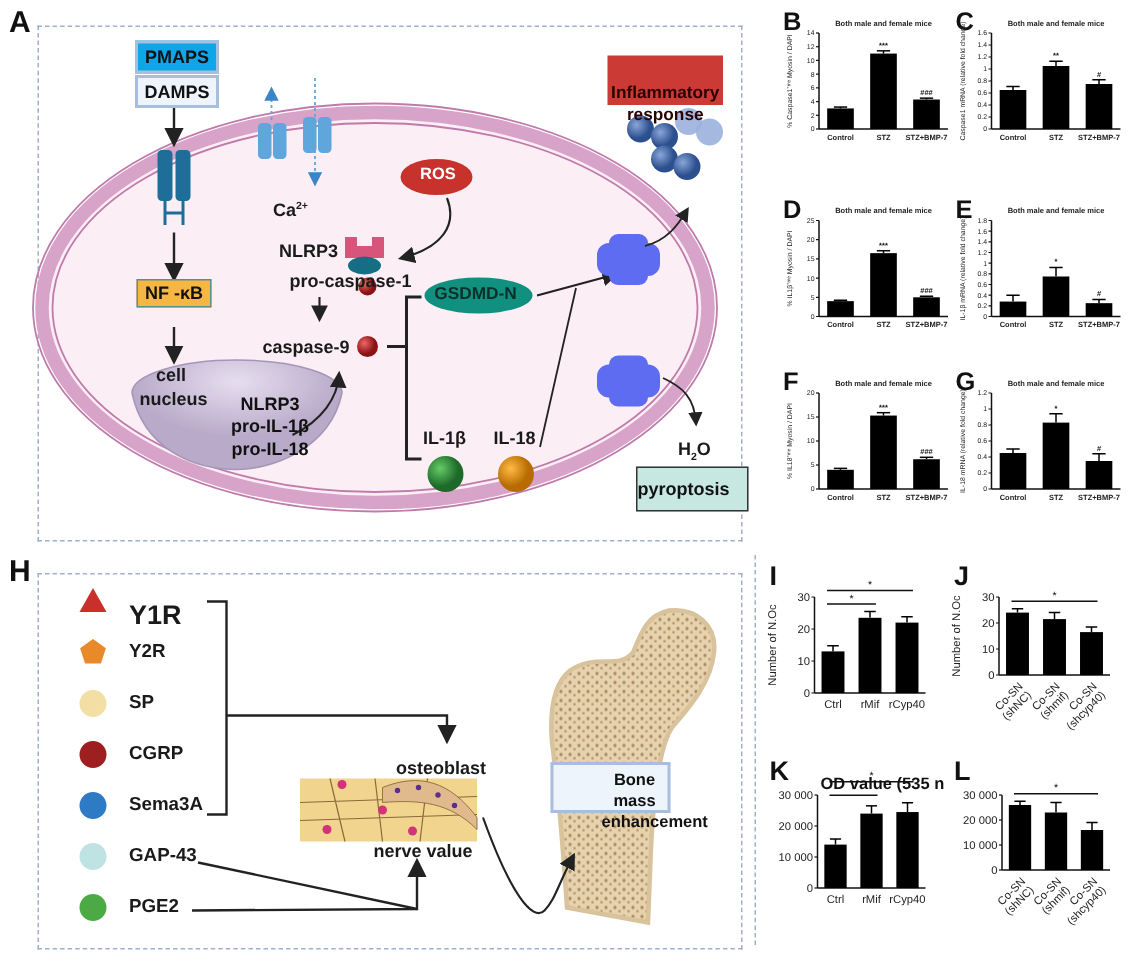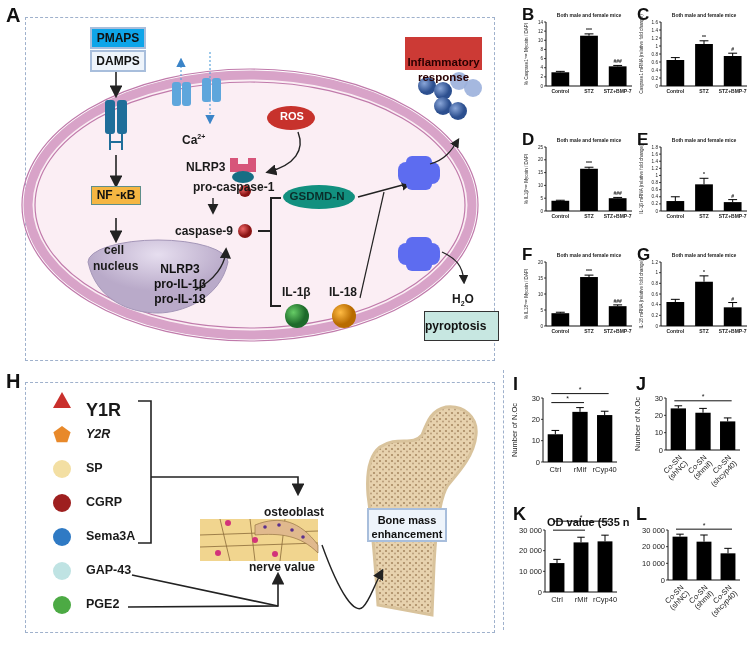--- a/index.html
+++ b/index.html
@@ -183,30 +183,30 @@
         <circle cx="275" cy="179" r="3"></circle>
       </g>
   </g>
 
   <path d="M378,230 C376,200 372,150 368,120 C366,95 370,80 380,72 C398,60 412,72 422,60 C428,45 432,35 446,32 C464,30 478,42 476,60 C474,80 460,96 448,110 C440,122 436,150 434,190 L432,240 Z" fill="url(#spongy)" stroke="#d9c39c" stroke-width="3"></path>
   <path d="M322,170 C340,220 355,240 363,232 C370,225 372,215 382,196" fill="none" stroke="#222" stroke-width="1.4" marker-end="url(#arrH)"></path>
 </svg>
 
 <div id="h-factor-labels">
     <div class="lbl" style="left: 86px; top: 400px; font-size: 18px;">Y1R</div>
-    <div class="lbl" style="left: 86px; top: 427px; font-size: 12.5px; font-style: italic;">Y2R</div>
+    <div class="lbl" style="left: 86px; top: 427px; font-size: 12.5px;">Y2R</div>
     <div class="lbl" style="left: 86px; top: 461px; font-size: 12.5px;">SP</div>
     <div class="lbl" style="left: 86px; top: 495px; font-size: 12.5px;">CGRP</div>
     <div class="lbl" style="left: 86px; top: 529px; font-size: 12.5px;">Sema3A</div>
     <div class="lbl" style="left: 86px; top: 563px; font-size: 12.5px;">GAP-43</div>
     <div class="lbl" style="left: 86px; top: 597px; font-size: 12.5px;">PGE2</div>
   </div>
 <div class="lbl" style="left:264px;top:505px;">osteoblast</div>
 <div class="lbl" style="left:249px;top:560px;">nerve value</div>
-<div class="abs" style="left:367px;top:508px;width:80px;height:34px;border:2px solid #a8bedc;background:#eef4fb;text-align:center;font-weight:bold;font-size:11px;line-height:14px;padding-top:3px;box-sizing:border-box;">
+<div class="abs" style="left:367px;top:508px;width:80px;height:34px;border:2px solid #a8bedc;background:#eef4fb;text-align:center;font-weight:bold;font-size:11px;line-height:14px;padding-top:3px;box-sizing:border-box;padding-left:32px;">
   <div>Bone mass</div>
   <div>enhancement</div>
 </div>
 
 <div class="dash-box" style="left:503px;top:370px;width:0;height:260px;border-width:0 0 0 1.3px;"></div>
 
 <div class="chart" id="chart-B" style="left:520px;top:0px;"><svg width="118" height="118">
       <text x="2" y="20" font-size="17" font-weight="bold" fill="#111">B</text>
       <text x="69" y="17" font-size="5" text-anchor="middle" font-weight="bold" fill="#222">Both male and female mice</text>
       <line x1="26" y1="22" x2="26" y2="86" stroke="#111" stroke-width="1"></line>

